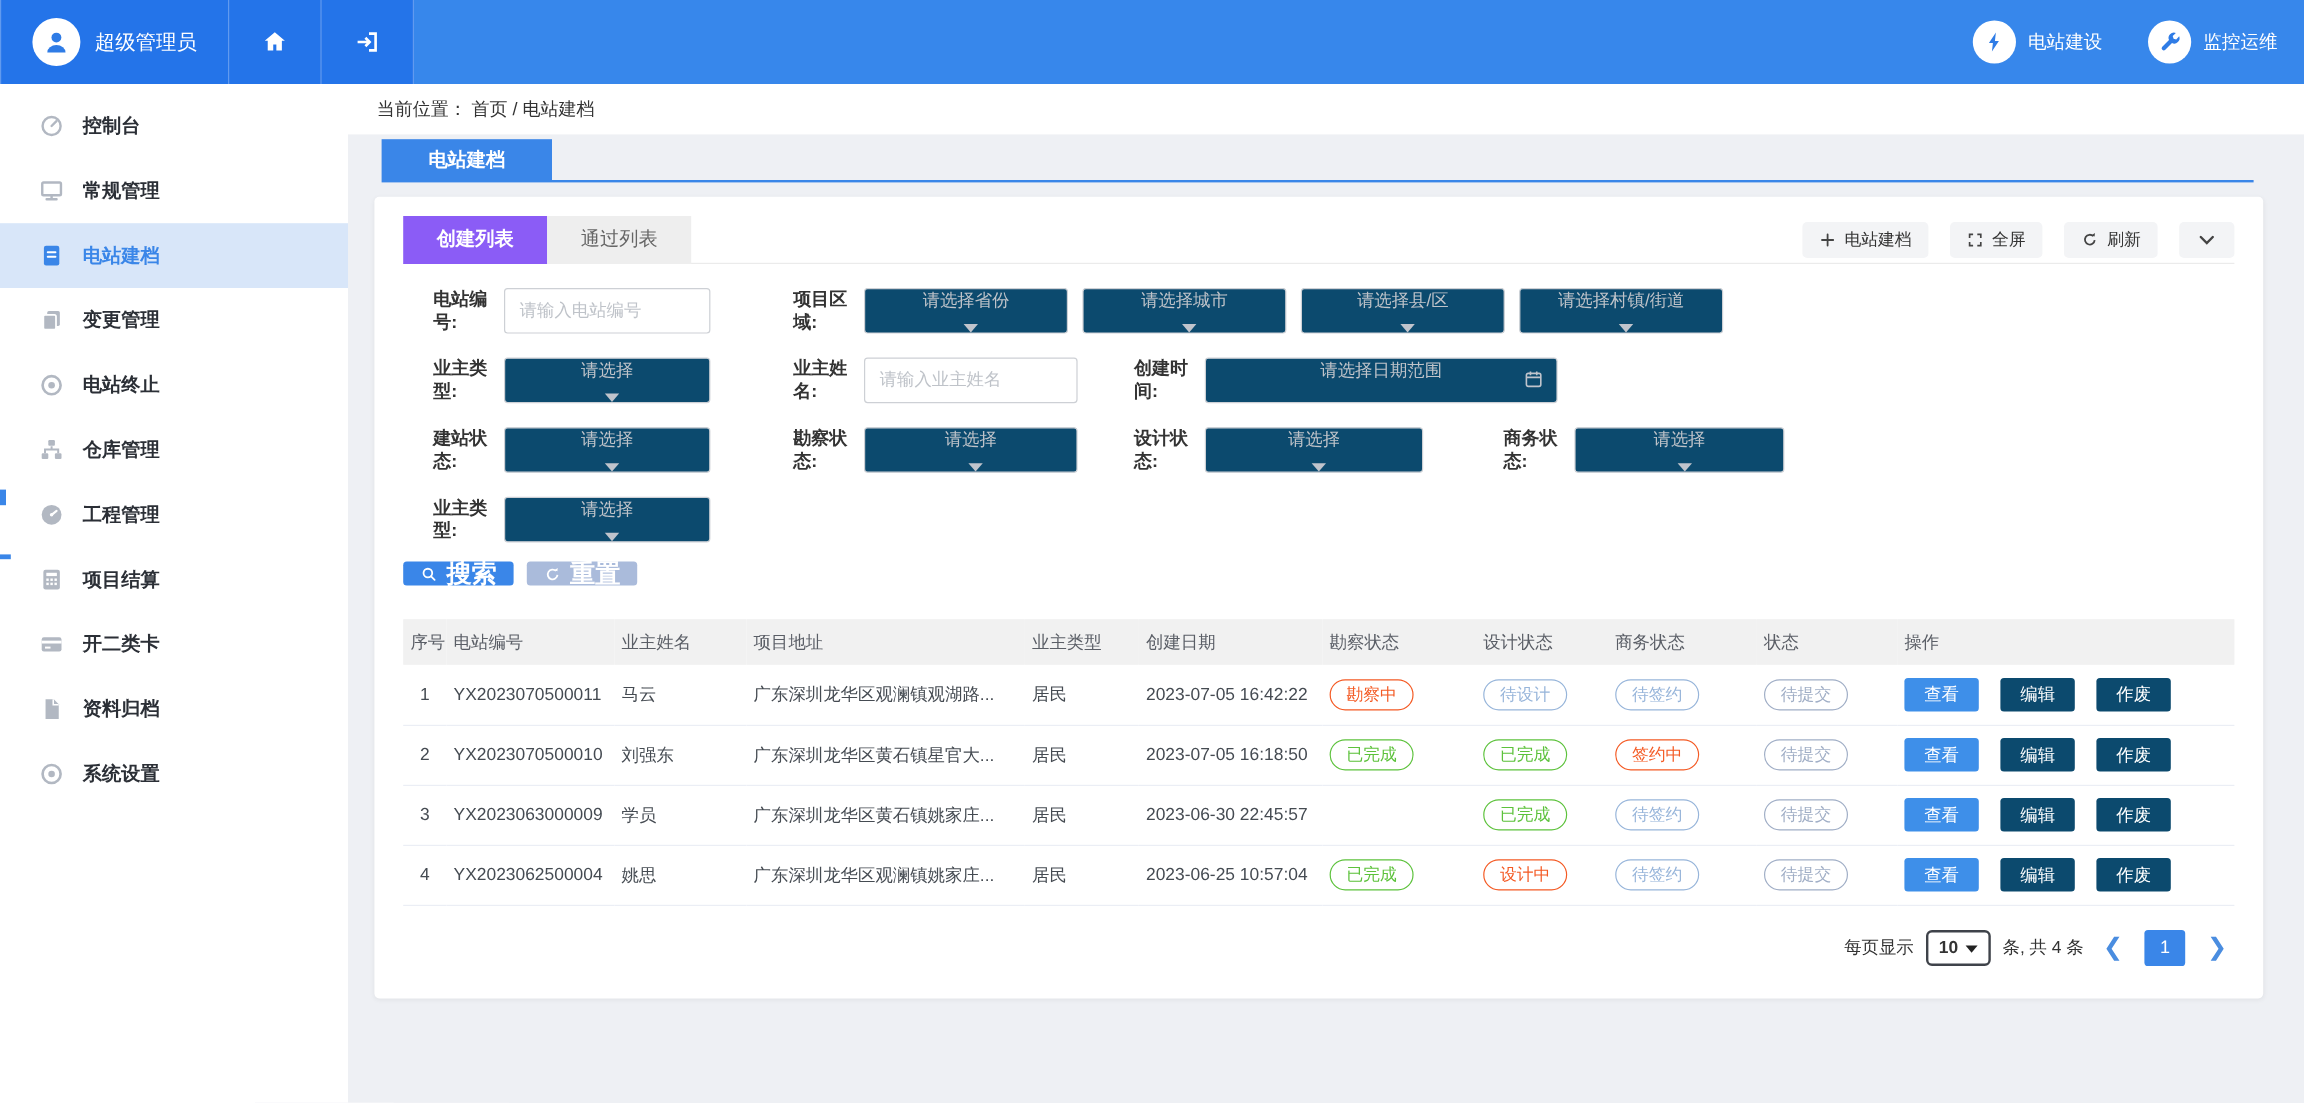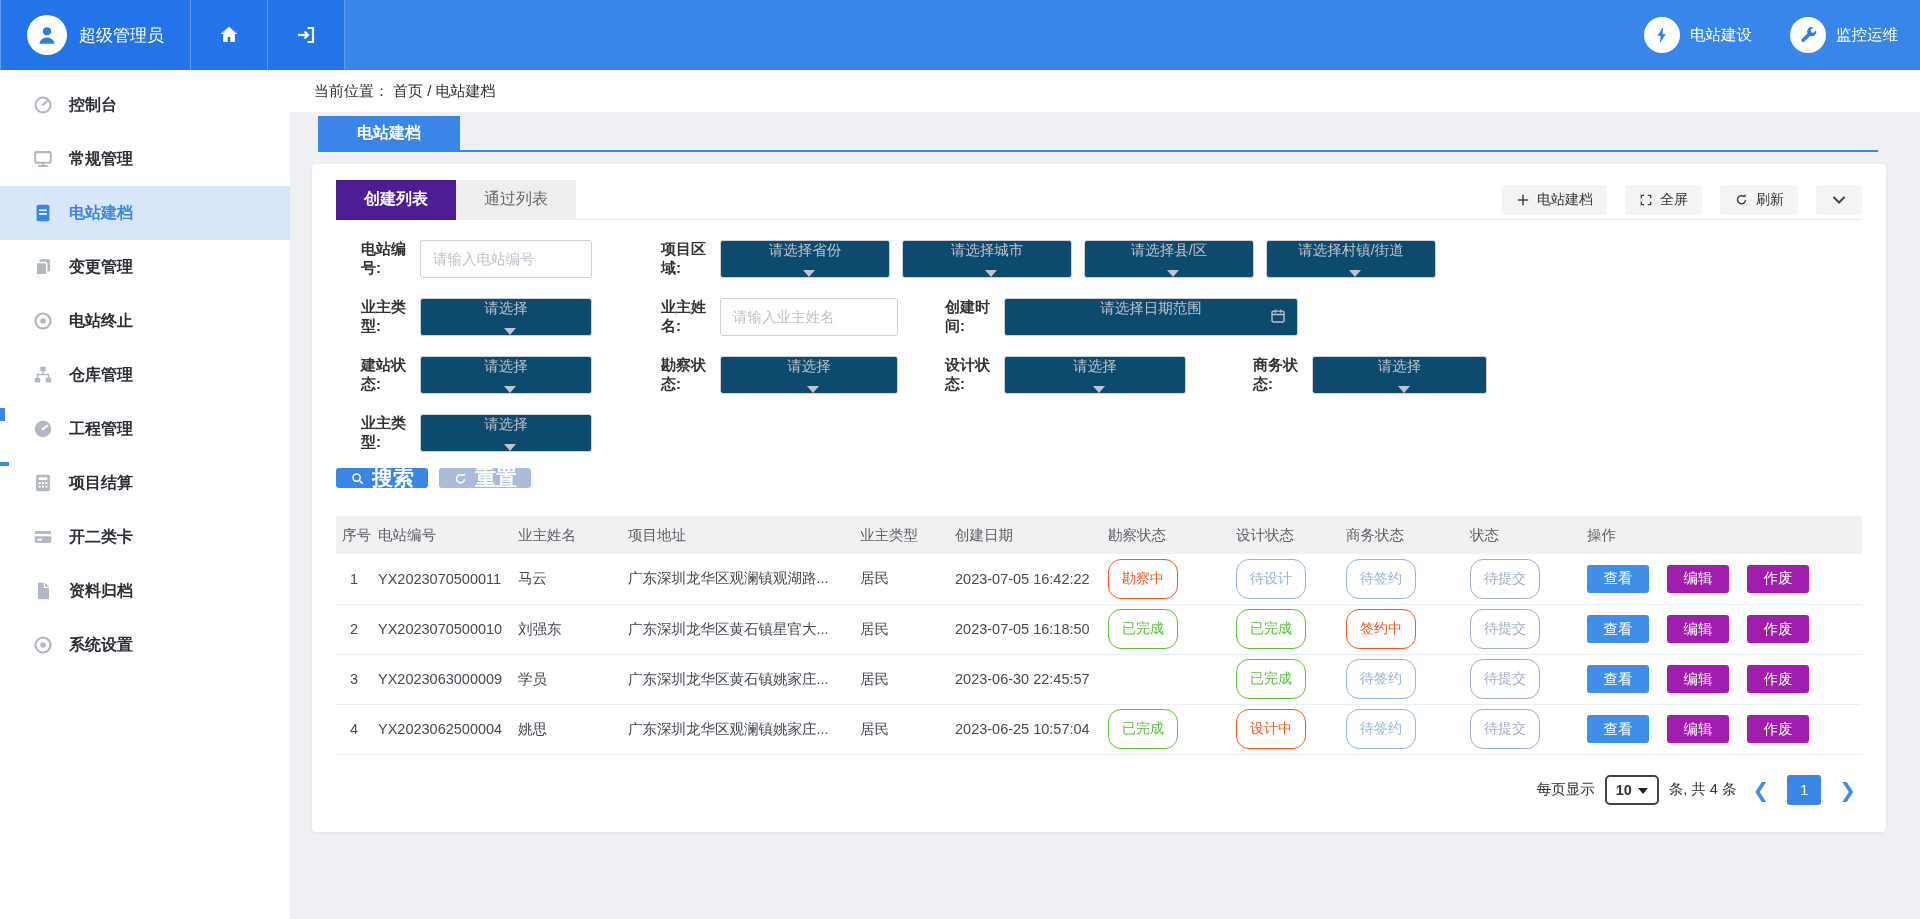--- a/index.html
+++ b/index.html
@@ -40,21 +40,21 @@
   .crumb { height:42px; background:#fff; display:flex; align-items:center; padding-left:24px; font-size:15px; color:#333; }
   .crumb .cpath { margin-left:4px; cursor:pointer; }
   .ptabwrap { margin:4px 42px 0 28px; border-bottom:2px solid #3a86e8; }
   .ptab { display:inline-flex; width:142px; height:34px; background:#3a86e8; color:#fff; font-size:16px; font-weight:700; align-items:center; justify-content:center; cursor:pointer; }
 
   .card { margin:12px 34px 0 22px; width:1574px; height:668px; background:#fff; border-radius:4px; box-shadow:0 1px 4px rgba(0,0,0,.06); padding:0 24px; }
 
   
   .ltabs-row { display:flex; align-items:center; padding-top:16px; height:56px; border-bottom:1px solid #ebebeb; }
   .ltab { width:120px; height:40px; display:flex; align-items:center; justify-content:center; font-size:16px; cursor:pointer; background:#eeeeee; color:#666; }
-  .ltab.active { background:#4c1d95; color:#fff; font-weight:700; }
+  .ltab.active { background:#8b5cf6; color:#fff; font-weight:700; }
   .tool-sp { flex:1; }
   .toolbar { display:flex; align-items:center; gap:18px; }
   .tbtn { height:30px; display:inline-flex; align-items:center; gap:7px; padding:0 14px; background:#f3f4f6; border:none; border-radius:4px; font-size:14px; color:#333; cursor:pointer; font-family:inherit; }
   .tbtn.sm { width:46px; justify-content:center; padding:0; }
 
   
   .filters { margin-top:20px; }
   .frow { position:relative; height:38px; margin-bottom:20px; }
   .fcol { position:absolute; top:0; height:38px; display:flex; align-items:center; }
   .c-a{left:0} .c-b{left:300px} .c-c{left:584px} .c-d{left:892px}
@@ -72,28 +72,28 @@
   .btnrow { margin-top:16px; display:flex; gap:11px; }
   .btn { height:20px; width:92px; border:none; border-radius:3px; color:#fff; font-size:21px; font-weight:700; display:inline-flex; align-items:center; justify-content:center; gap:7px; cursor:pointer; font-family:inherit; }
   .btn-search { background:#3a86e8; }
   .btn-reset { background:#aabbdb; }
 
   
   table { width:100%; border-collapse:collapse; table-layout:fixed; margin-top:28px; }
   thead th { height:38px; background:#f1f1f1; font-weight:400; font-size:14.5px; color:#5a5e66; text-align:left; padding:0 6px; white-space:nowrap; }
   tbody td { height:50px; border-bottom:1px solid #ebeef5; font-size:14.5px; color:#454b52; padding:0 6px; white-space:nowrap; overflow:hidden; }
   td.ctr { text-align:center; }
-  .badge { display:inline-flex; align-items:center; justify-content:center; height:40px; padding:0 13px; border-radius:13px; border:1px solid; font-size:14px; background:#fff; }
+  .badge { display:inline-flex; align-items:center; justify-content:center; height:26px; padding:0 13px; border-radius:13px; border:1px solid; font-size:14px; background:#fff; }
   .b-orange { color:#f45a24; border-color:#f45a24; }
   .b-green  { color:#5dc23c; border-color:#5dc23c; }
   .b-blue   { color:#97b5da; border-color:#97b5da; }
   .b-gray   { color:#a0aec6; border-color:#a0aec6; }
   .op { height:28px; width:62px; border:none; border-radius:3px; color:#fff; font-size:14.5px; cursor:pointer; margin-right:14px; font-family:inherit; }
   .op-view { background:#3e8fe9; }
-  .op-edit, .op-void { background:#a21caf; }
+  .op-edit, .op-void { background:#0c4a6e; }
 
   
   .pager { margin-top:20px; display:flex; justify-content:flex-end; align-items:center; gap:10px; font-size:14.5px; color:#333; }
   .pp-sel { width:54px; height:30px; border:2px solid #3f434a; border-radius:5px; display:flex; align-items:center; justify-content:center; gap:6px; cursor:pointer; background:#fff; }
   .pp-sel .val { font-size:14.5px; font-weight:700; }
   .pp-caret { width:0; height:0; border-left:5px solid transparent; border-right:5px solid transparent; border-top:6px solid #222; margin-top:2px; }
   .pg-chev { font-size:20px; color:#4a8de0; cursor:pointer; padding:0 6px; line-height:1; }
   .pg-num { width:34px; height:30px; background:#3a86e8; color:#fff; border-radius:3px; display:flex; align-items:center; justify-content:center; font-size:15px; cursor:pointer; margin:0 2px; }
 </style>
 </head>

